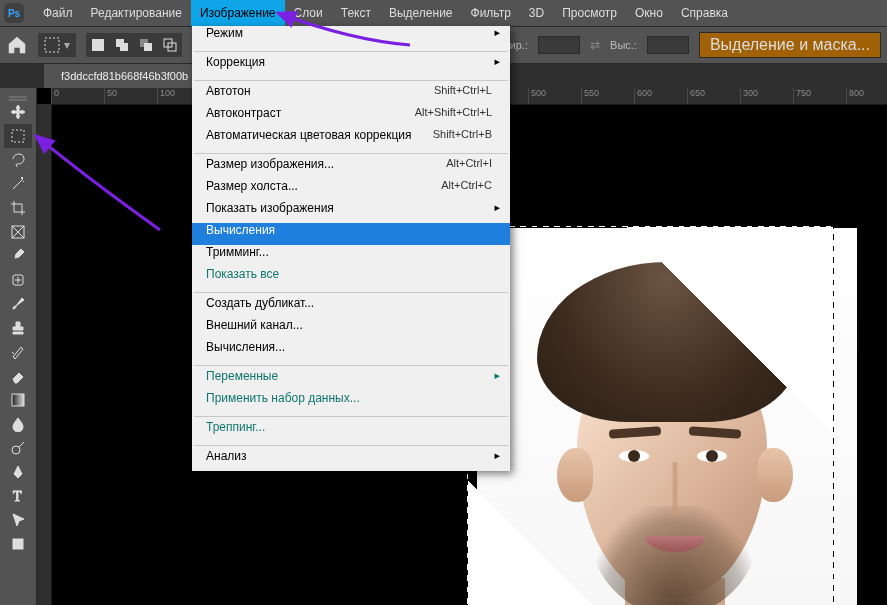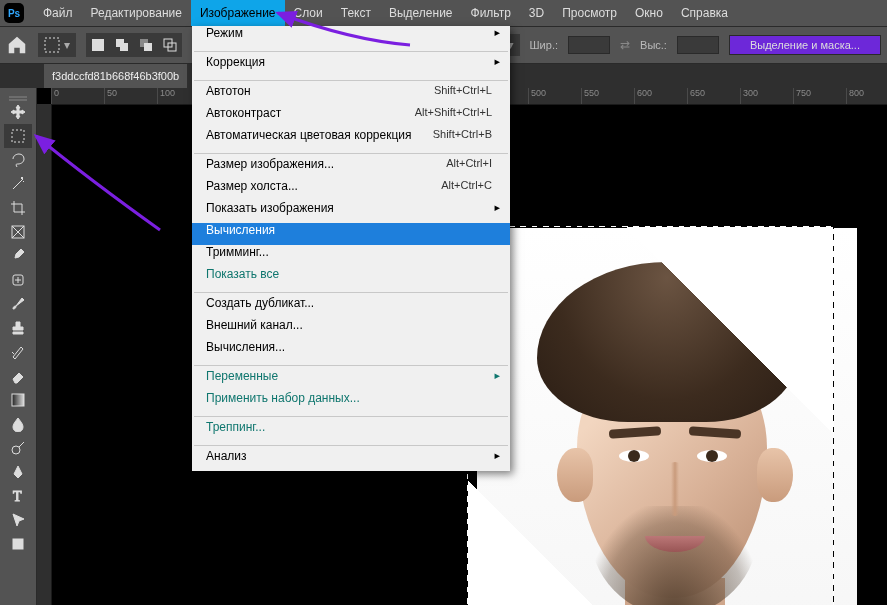--- a/index.html
+++ b/index.html
@@ -1,27 +1,27 @@
 <!DOCTYPE html>
 <html><head>
 <meta charset="utf-8">
 <style>
 html,body{margin:0;padding:0;width:887px;height:605px;background:#000;font-family:"Segoe UI",Tahoma,sans-serif;font-size:12px;color:#e6e6e6;overflow:hidden;position:relative}
 .menubar{height:26px;background:#535353;display:flex;align-items:center;padding:0 4px;border-bottom:1px solid #2a2a2a}
-.ps-logo{width:20px;height:20px;background:#000000;border-radius:5px;display:flex;align-items:center;justify-content:center;color:#31a8ff;font-size:10px;font-weight:bold;margin-right:10px}
+.ps-logo{width:20px;height:20px;background:#404040;border-radius:5px;display:flex;align-items:center;justify-content:center;color:#31a8ff;font-size:10px;font-weight:bold;margin-right:10px}
 .menu-item{padding:0 9px;height:26px;line-height:26px;color:#ddd;cursor:default}
 .menu-item.active{background:#0ea5e9;color:#000}
 .optbar{height:36px;background:#535353;display:flex;align-items:center;border-bottom:1px solid #2a2a2a;padding:0 6px;gap:10px}
 .home-icon{width:22px;height:22px;display:flex;align-items:center;justify-content:center}
 .opt-box{border:1px solid #3a3a3a;background:#3a3a3a;padding:3px 5px;display:flex;align-items:center;gap:4px}
 .opt-label{color:#bbb;font-size:11px}
 .opt-input{width:40px;height:16px;background:#3a3a3a;border:1px solid #2a2a2a}
-.opt-btn{background:#6d28d9;border:1px solid #2a2a2a;color:#ddd;padding:3px 20px;font-size:11px;margin-left:auto}
+.opt-btn{background:#a16207;border:1px solid #2a2a2a;color:#ddd;padding:3px 10px;font-size:16px;margin-left:auto}
 .tabbar{height:24px;background:#2f2f2f;display:flex;align-items:center;padding-left:44px}
-.doc-tab{background:#535353;color:#eee;padding:0 8px;height:24px;line-height:24px;font-size:11px;display:flex;gap:8px;align-items:center}
+.doc-tab{background:#535353;color:#eee;padding:0 17px;height:24px;line-height:24px;font-size:11px;display:flex;gap:8px;align-items:center}
 .doc-tab.bg{background:transparent;color:#aaa}
 .close-x{opacity:.6}
 .workwrap{display:flex;height:calc(605px - 26px - 36px - 24px)}
 .toolbar{width:36px;background:#535353;display:flex;flex-direction:column;align-items:center;padding-top:4px;border-right:1px solid #2a2a2a}
 .tool{width:28px;height:24px;margin:0;display:flex;align-items:center;justify-content:center;position:relative}
 .tool svg{width:16px;height:16px;stroke:#ddd;fill:none}
 .tool.sel{background:#3a3a3a}
 .tool-handle{width:26px;height:8px}
 .canvas{flex:1;background:#000;position:relative;overflow:hidden}
 .ruler-h{position:absolute;top:0;left:14px;right:0;height:16px;background:#2f2f2f;color:#8a8a8a;font-size:9px;display:flex;border-bottom:1px solid #1a1a1a}

